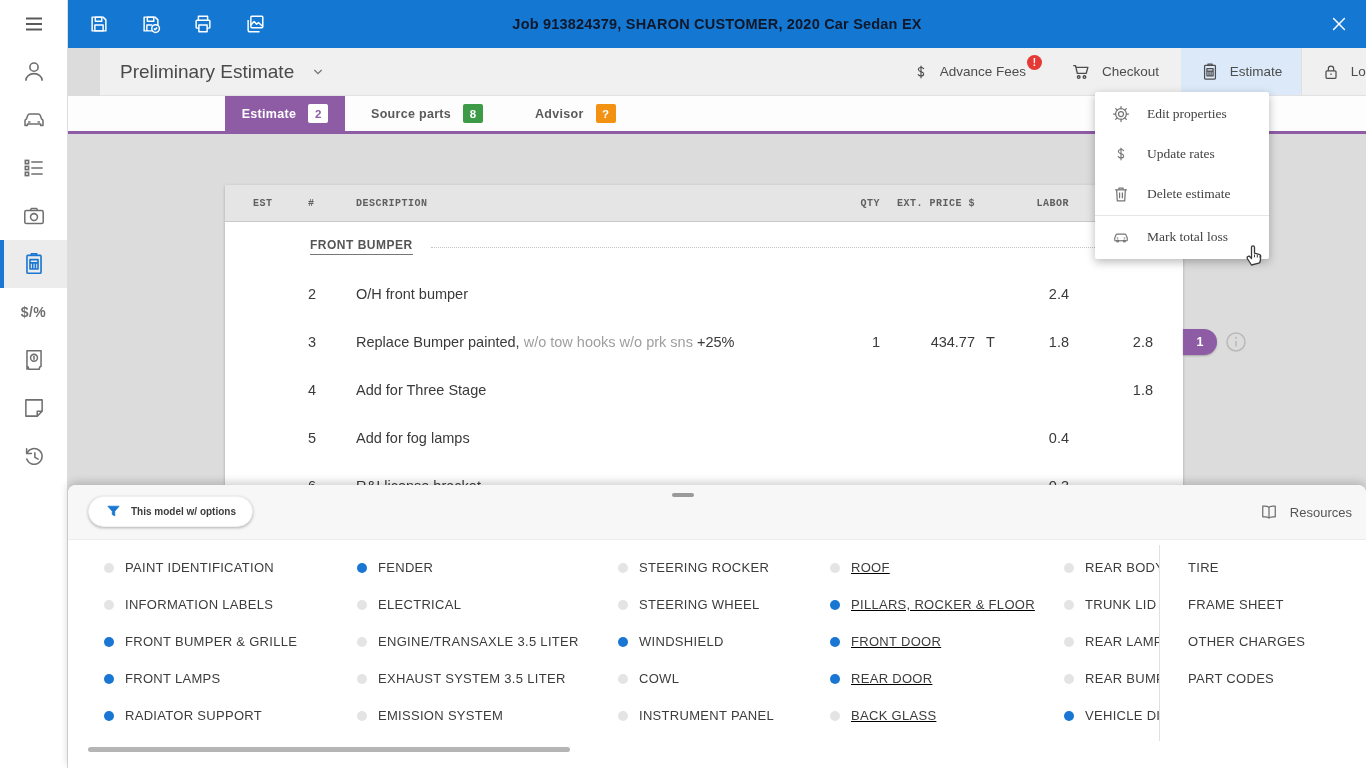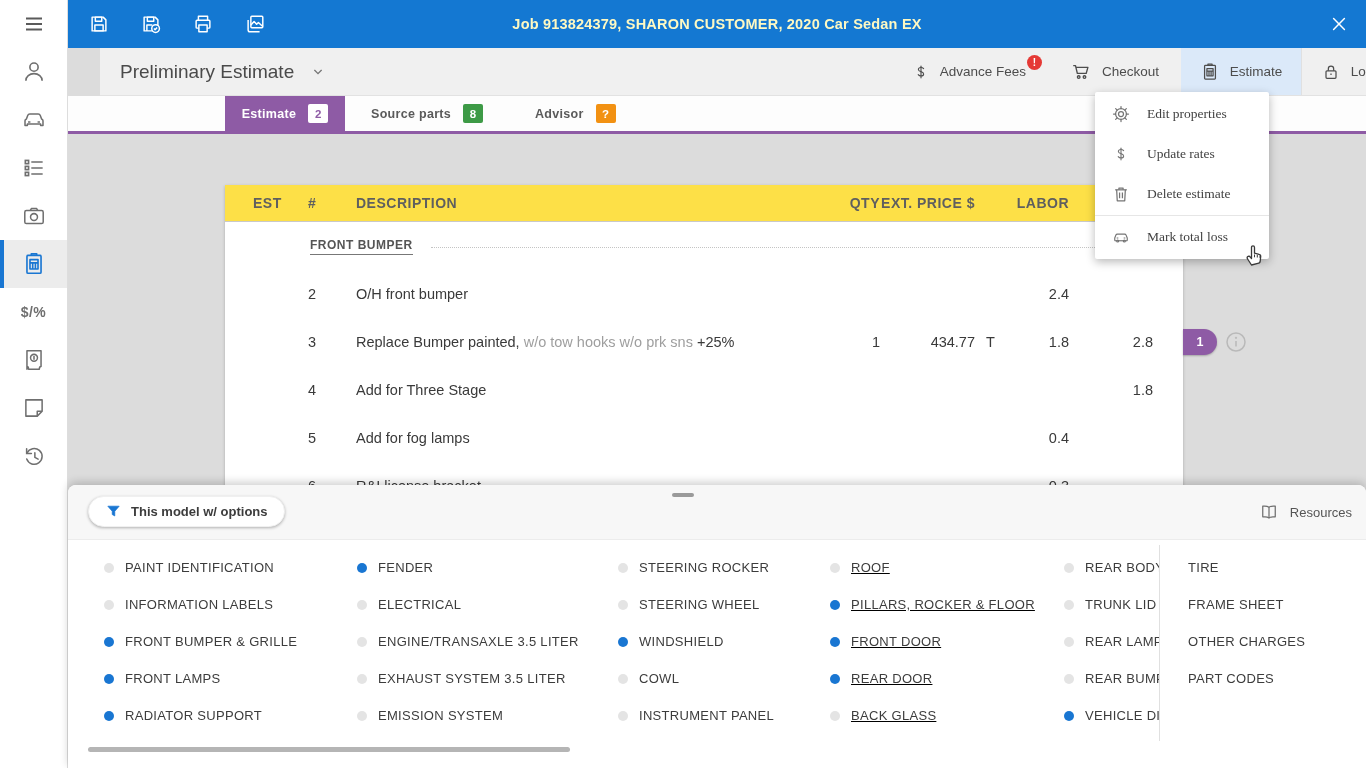--- a/index.html
+++ b/index.html
@@ -12,21 +12,21 @@
     background:#ffffff; border-right:1px solid #ddd; z-index:40; }
   .hamburger { height:48px; display:flex; align-items:center; justify-content:center; cursor:pointer; }
   .nav-item { height:48px; display:flex; align-items:center; justify-content:center;
     color:#6f6f6f; cursor:pointer; position:relative; }
   .nav-item.active { background:#ececec; color:#1976d2; }
   .nav-item.active::before { content:""; position:absolute; left:0; top:0; bottom:0; width:4px; background:#1976d2; }
   .rates-txt { font-size:14px; font-weight:700; letter-spacing:.5px; }
 
   
   .topbar { position:absolute; left:68px; top:0; width:1298px; height:48px;
-    background:#1478d2; display:flex; align-items:center; color:#fef9c3; z-index:30; }
+    background:#1478d2; display:flex; align-items:center; color:#0f172a; z-index:30; }
   .topbar-icons { display:flex; align-items:center; gap:26px; padding-left:18px; }
   .tb-btn { width:26px; height:26px; display:flex; align-items:center; justify-content:center; cursor:pointer; }
   .topbar-title { position:absolute; left:50%; transform:translateX(-50%);
     font-size:14.5px; font-weight:700; letter-spacing:.2px; white-space:nowrap; }
   .tb-close { position:absolute; right:12px; width:30px; height:30px;
     display:flex; align-items:center; justify-content:center; cursor:pointer; }
 
   
   .header { position:absolute; left:68px; top:48px; width:1298px; height:48px;
     background:#f0f0f0; border-bottom:1px solid #e2e2e2; display:flex; align-items:center; z-index:25;margin-left:32px; }
@@ -56,22 +56,22 @@
   .tab-badge.white { background:#fff; color:#8e5ba5; }
   .tab-badge.green { background:#3d9a46; color:#fff; }
   .tab-badge.orange { background:#f29112; color:#fff; }
 
   
   .content { position:absolute; left:68px; top:134px; width:1298px; height:634px; background:#dcdcdc; }
   .card { position:absolute; left:157px; top:51px; width:958px; height:331px;
     background:#fff; box-shadow:0 1px 3px rgba(0,0,0,.22); }
   .tgrid { display:grid; grid-template-columns:55px 48px 1fr 60px 95px 34px 60px 84px;
     padding-left:28px; padding-right:30px; align-items:center; }
-  .thead { height:37px; background:#fde047; border-bottom:1px solid #c9c9c9;
-    font-size:14px; font-weight:700; color:#5f5f5f; letter-spacing:.5px; }
+  .thead { height:37px; background:#e5e5e5; border-bottom:1px solid #c9c9c9;
+    font-size:10px; font-weight:700; color:#5f5f5f; letter-spacing:.5px;font-family:Liberation Mono, monospace; }
   .num-r { text-align:right; }
   .trow { height:48px; font-size:14.5px; color:#3a3a3a; position:relative; }
   .trow .note { color:#9e9e9e;margin-top:32px; }
   .group-row { height:48px; display:flex; align-items:center; padding-left:85px; padding-right:10px;text-align:center; }
   .group-label { font-size:12px; font-weight:700; color:#555; letter-spacing:.5px;
     border-bottom:1px solid #777; padding-bottom:2px; cursor:pointer; }
   .group-dots { flex:1; border-top:1px dotted #c4c4c4; margin-left:18px; margin-top:2px; }
   .line-badge { position:absolute; left:100%; top:11px; width:34px; height:26px;
     background:#8e5ba5; color:#fff; font-size:12.5px; font-weight:700;
     border-radius:0 13px 13px 0; display:flex; align-items:center; justify-content:center;
@@ -92,21 +92,21 @@
   
   .sheet { position:absolute; left:68px; top:485px; width:1298px; height:283px;
     background:#fff; border-radius:8px 8px 0 0; box-shadow:0 -3px 8px rgba(0,0,0,.18); z-index:50; }
   .sheet-strip { position:absolute; left:0; top:0; width:100%; height:55px;
     background:#f7f7f7; border-radius:8px 8px 0 0; border-bottom:1px solid #ececec; }
   .drag-handle { position:absolute; left:604px; top:8px; width:22px; height:4px;
     border-radius:2px; background:#9a9a9a; cursor:grab; }
   .filter-chip { position:absolute; left:20px; top:11px; height:31px; padding:0 16px;
     background:#fff; border:1px solid #f0f0f0; border-radius:16px;
     box-shadow:0 1px 3px rgba(0,0,0,.28); display:flex; align-items:center; gap:9px;
-    font-size:13px; font-weight:700; color:#3c3c3c; cursor:pointer; }
+    font-size:10px; font-weight:700; color:#3c3c3c; cursor:pointer; }
   .resources { position:absolute; right:14px; top:14px; height:26px;
     display:flex; align-items:center; gap:10px; font-size:13px; color:#555; cursor:pointer; }
   .resources .ri { color:#6f6f6f; display:flex; }
 
   .cat-col { position:absolute; top:64px; }
   .cat-item { height:37px; display:flex; align-items:center; gap:11px;
     font-size:13px; color:#3c3c3c; letter-spacing:.3px; white-space:nowrap; cursor:pointer; }
   .dot { width:10px; height:10px; border-radius:50%; background:#e4e4e4; flex:none; }
   .dot[data-active="true"] { background:#1976d2; }
   .col-1 { left:36px; }  .col-2 { left:289px; } .col-3 { left:550px; }

